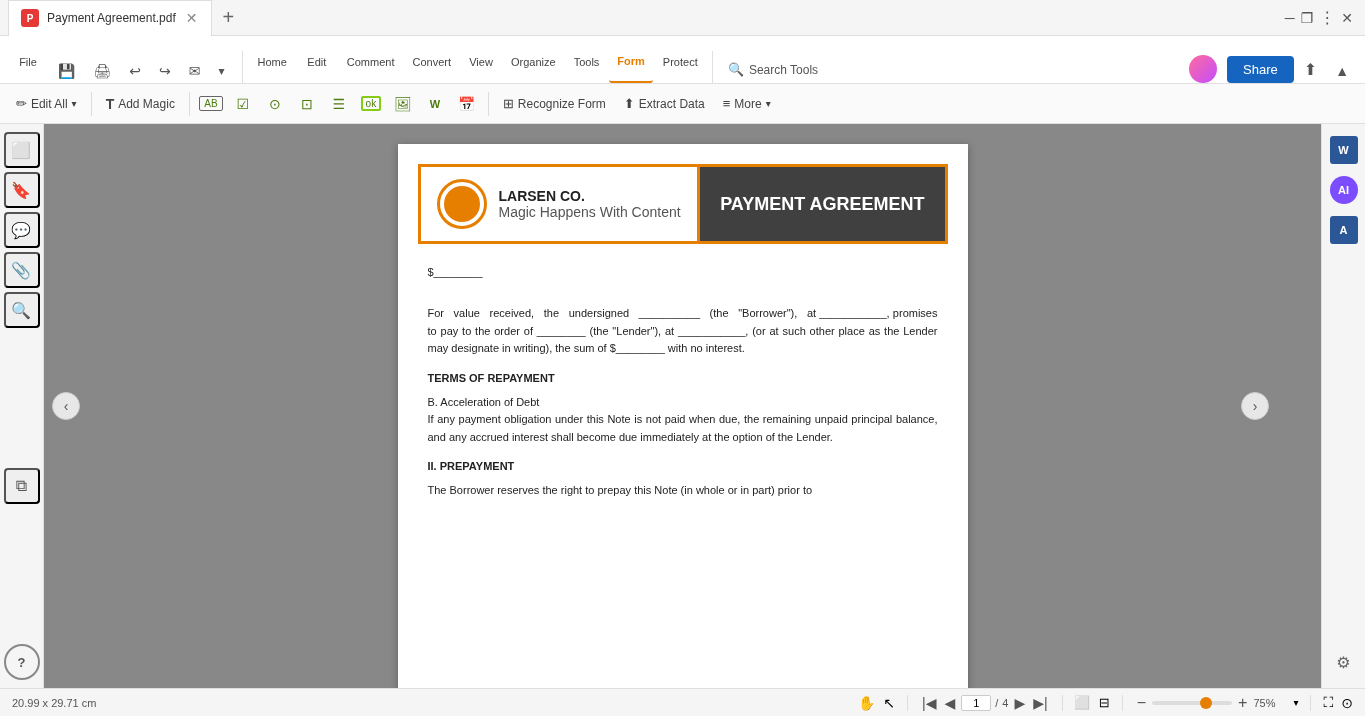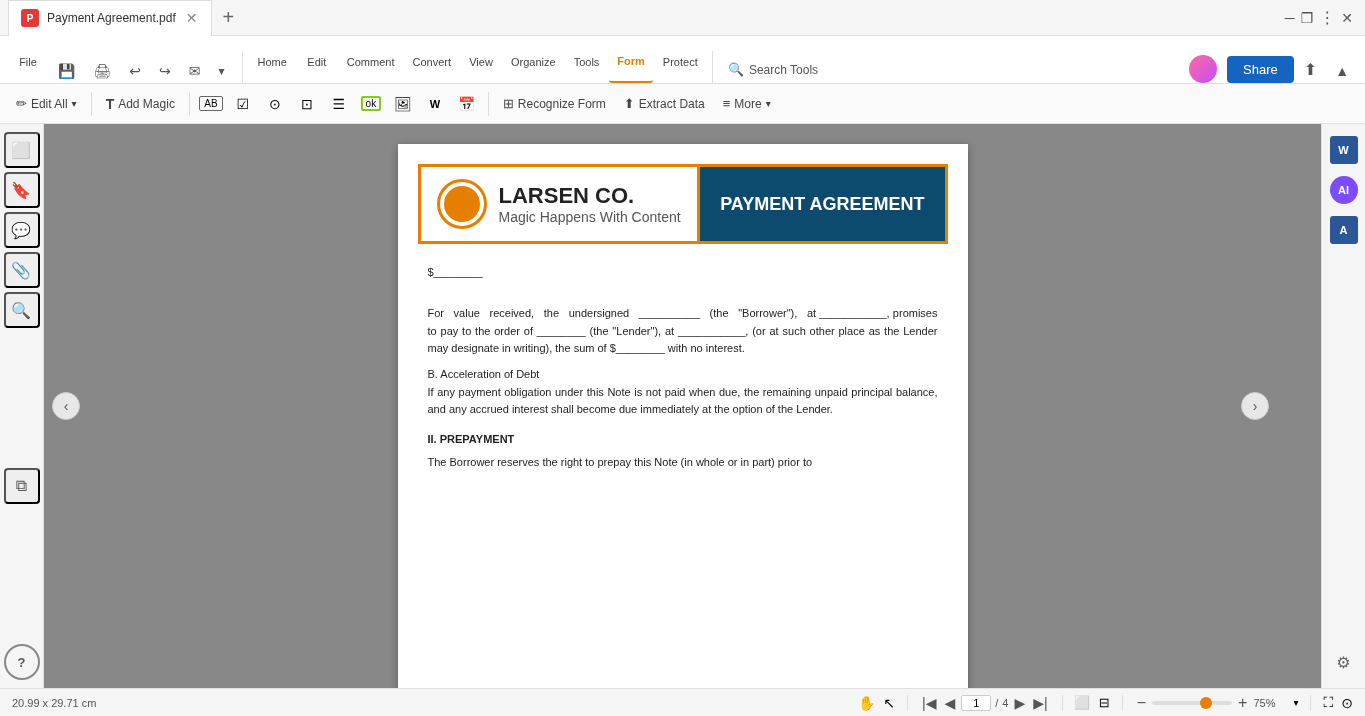--- a/index.html
+++ b/index.html
@@ -36,21 +36,21 @@
     }
     .form-btn {
       display: flex; align-items: center; gap: 4px; padding: 4px 8px;
       border: none; background: none; cursor: pointer; font-size: 12px; color: #444;
       border-radius: 3px; height: 30px;
     }
     .form-sep { width: 1px; height: 24px; background: #ddd; margin: 0 4px; }
     .form-icon-btn {
       display: flex; align-items: center; justify-content: center;
       width: 30px; height: 30px; border: none; background: none; cursor: pointer;
-      border-radius: 3px; font-size: 14px; color: #000000;
+      border-radius: 3px; font-size: 14px; color: #4d7c0f;
     }
 
     
     .content-area { display: flex; flex: 1; overflow: hidden; }
 
     
     .left-sidebar {
       width: 44px; background: #f5f5f5; border-right: 1px solid #e0e0e0;
       display: flex; flex-direction: column; align-items: center; padding: 8px 0; gap: 4px;
     }
@@ -83,24 +83,24 @@
     .pdf-logo-section {
       display: flex; align-items: center; padding: 12px 16px; gap: 12px; flex: 1;
       border-right: 3px solid #e67e00;
     }
     .pdf-logo-circle {
       width: 50px; height: 50px; border-radius: 50%; border: 3px solid #e67e00;
       display: flex; align-items: center; justify-content: center; flex-shrink: 0;
     }
     .pdf-logo-inner { width: 36px; height: 36px; background: #e67e00; border-radius: 50%; }
     .pdf-company { }
-    .pdf-company-name { font-size: 22px; font-weight: bold; color: #222; }
+    .pdf-company-name { font-size: 14px; font-weight: bold; color: #222; }
     .pdf-company-tagline { font-size: 14px; color: #555; }
     .pdf-title-section {
-      background: #0c4a6e; display: flex; align-items: center; justify-content: center;
+      background: #404040; display: flex; align-items: center; justify-content: center;
       padding: 12px 20px; min-width: 200px;
     }
     .pdf-title-text { color: #fff; font-weight: bold; font-size: 18px; text-align: center; }
 
     
     .pdf-content { padding: 0 30px 20px; font-size: 11px; color: #222; line-height: 1.6; }
     .pdf-field-line { margin-bottom: 6px; }
     .pdf-section-title { font-weight: bold; margin: 12px 0 6px; }
     .pdf-para { margin-bottom: 8px; text-align: justify; }
 
@@ -310,20 +310,21 @@
 
       <div class="pdf-content">
         <div class="pdf-field-line">
           <span>$________</span>
         </div>
         <br>
         <div class="pdf-para">
           For &nbsp; value &nbsp; received, &nbsp; the &nbsp; undersigned &nbsp; __________ &nbsp; (the &nbsp; "Borrower"), &nbsp; at ___________, promises to pay to the order of ________ (the "Lender"), at ___________, (or at such other place as the Lender may designate in writing), the sum of $________ with no interest.
         </div>
 
+        <div class="pdf-section-title">TERMS OF REPAYMENT</div>
 
 
         <div class="pdf-para">
           <div style="font-weight:500;">B. Acceleration of Debt</div>
           <span>If any payment obligation under this Note is not paid when due, the remaining unpaid  principal  balance,  and  any  accrued  interest  shall  become  due immediately at the option of the Lender.</span>
         </div>
 
         <div class="pdf-section-title">II. PREPAYMENT</div>
         <div class="pdf-para">The Borrower reserves the right to prepay this Note (in whole or in part) prior to</div>
       </div>

